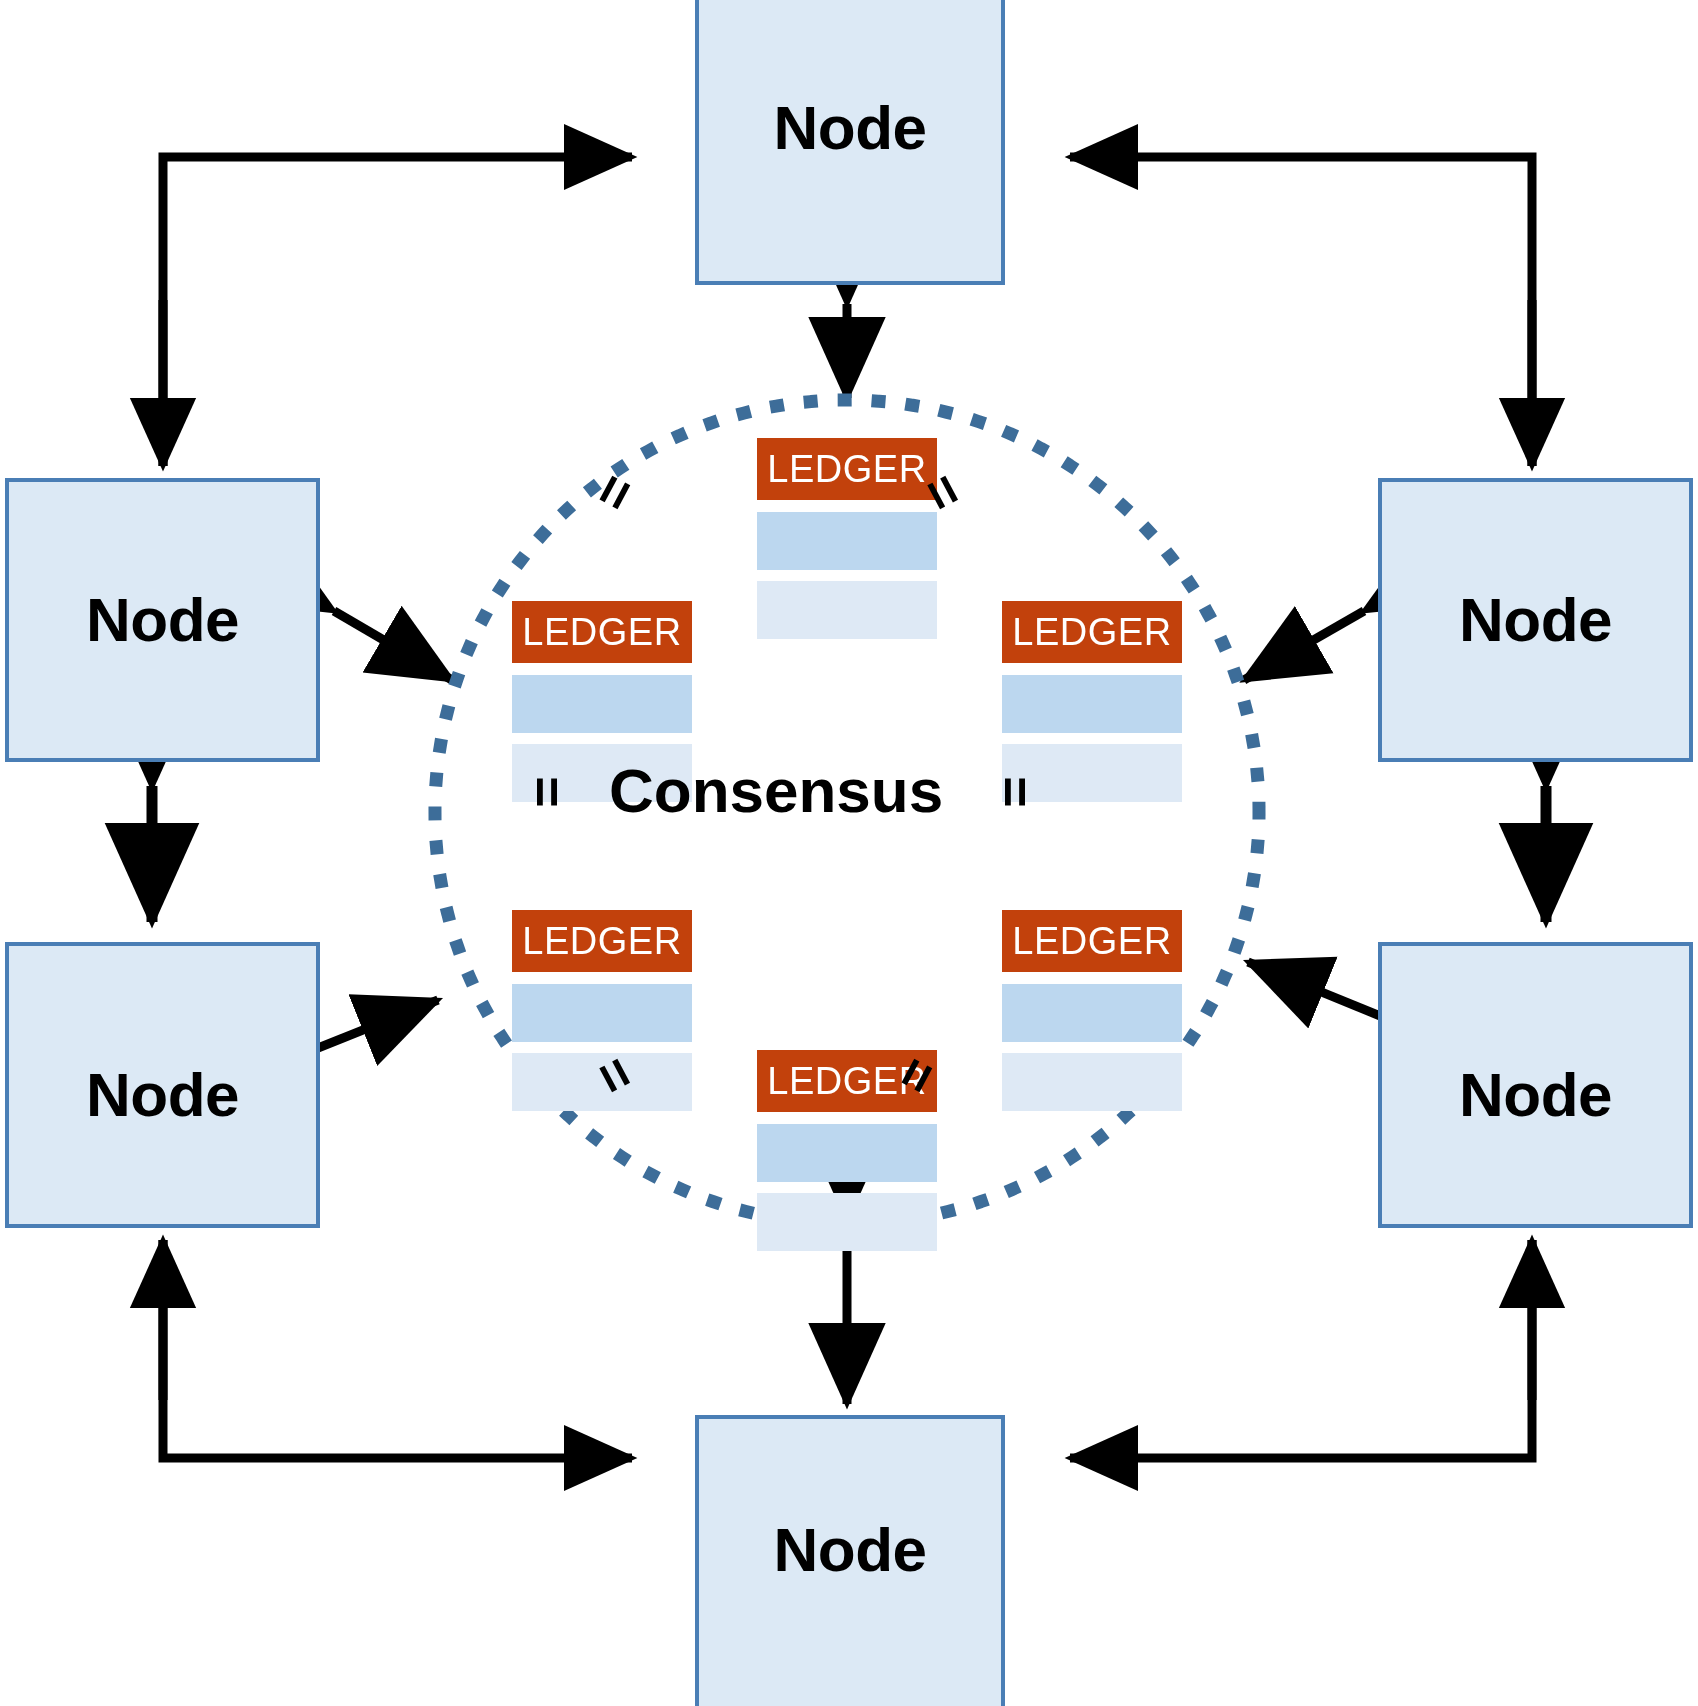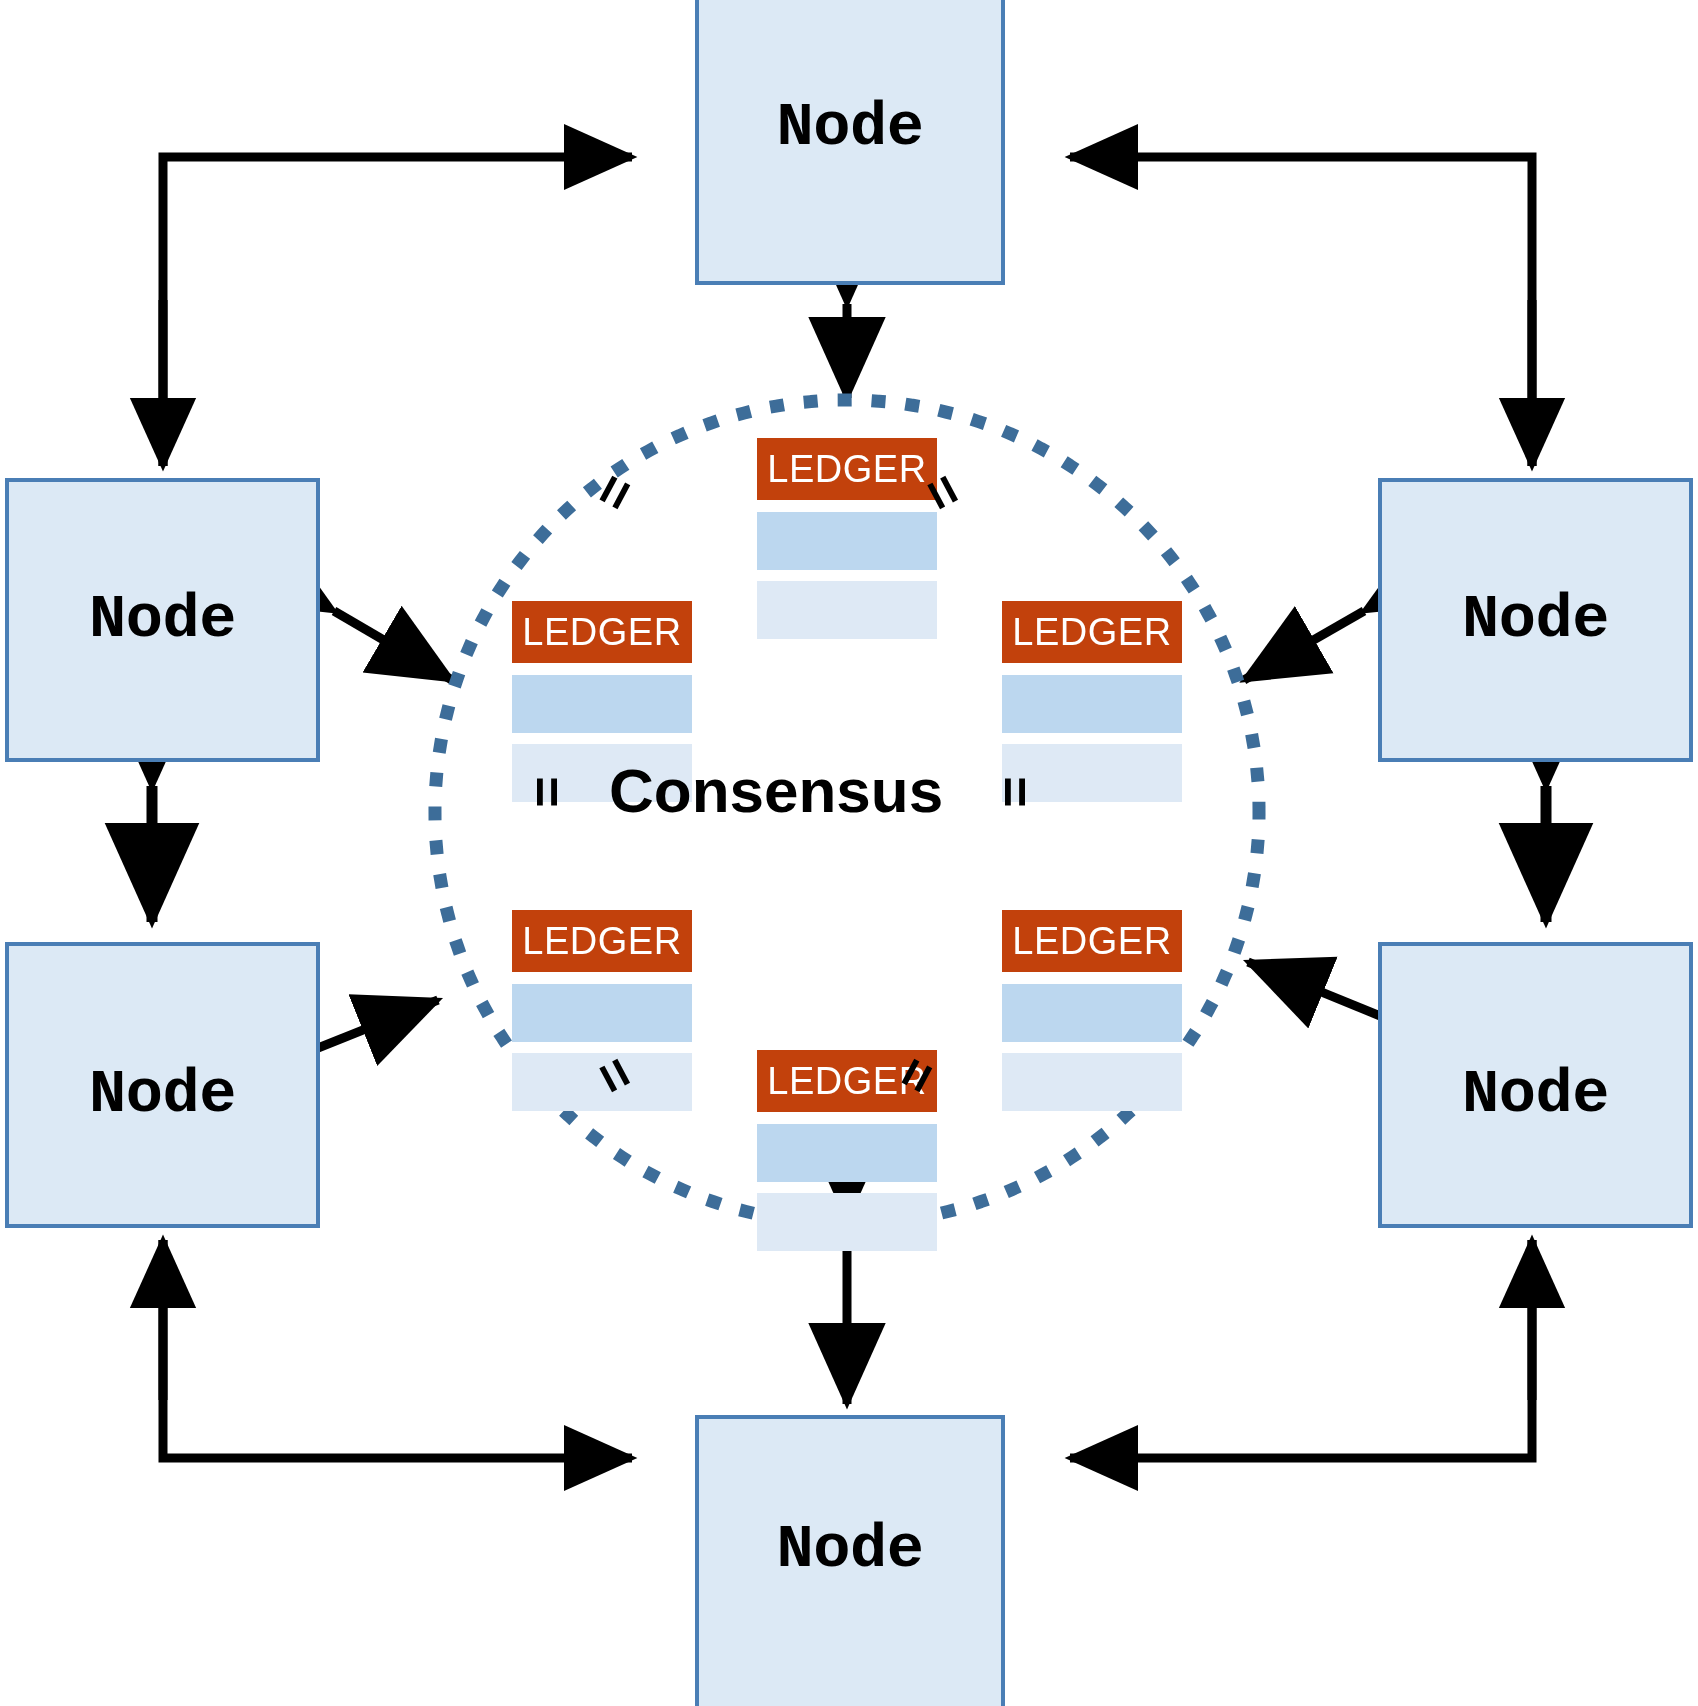--- a/index.html
+++ b/index.html
@@ -14,21 +14,21 @@
     border:4px solid #4a7eb5;
     box-sizing:border-box;
     display:flex;align-items:center;justify-content:center;
   }
   .node .node-label{
     font-size:62px;
     font-weight:700;
     color:#000000;
     letter-spacing:-0.5px;
     line-height:1;
-    font-family:Liberation Mono, monospace;
+    font-family:Liberation Sans, sans-serif;
   }
   .n-top    {left:695px;  top:-6px;    width:310px; height:291px;}
   .n-left1  {left:5px;    top:478px;   width:315px; height:284px;}
   .n-left2  {left:5px;    top:942px;   width:315px; height:286px;}
   .n-right1 {left:1378px; top:478px;   width:315px; height:284px;}
   .n-right2 {left:1378px; top:942px;   width:315px; height:286px;}
   .n-bottom {left:695px;  top:1415px;  width:310px; height:297px;}
 
   .n-top .node-label    {transform:translateY(-12px);}
   .n-bottom .node-label {transform:translateY(-14px);}

